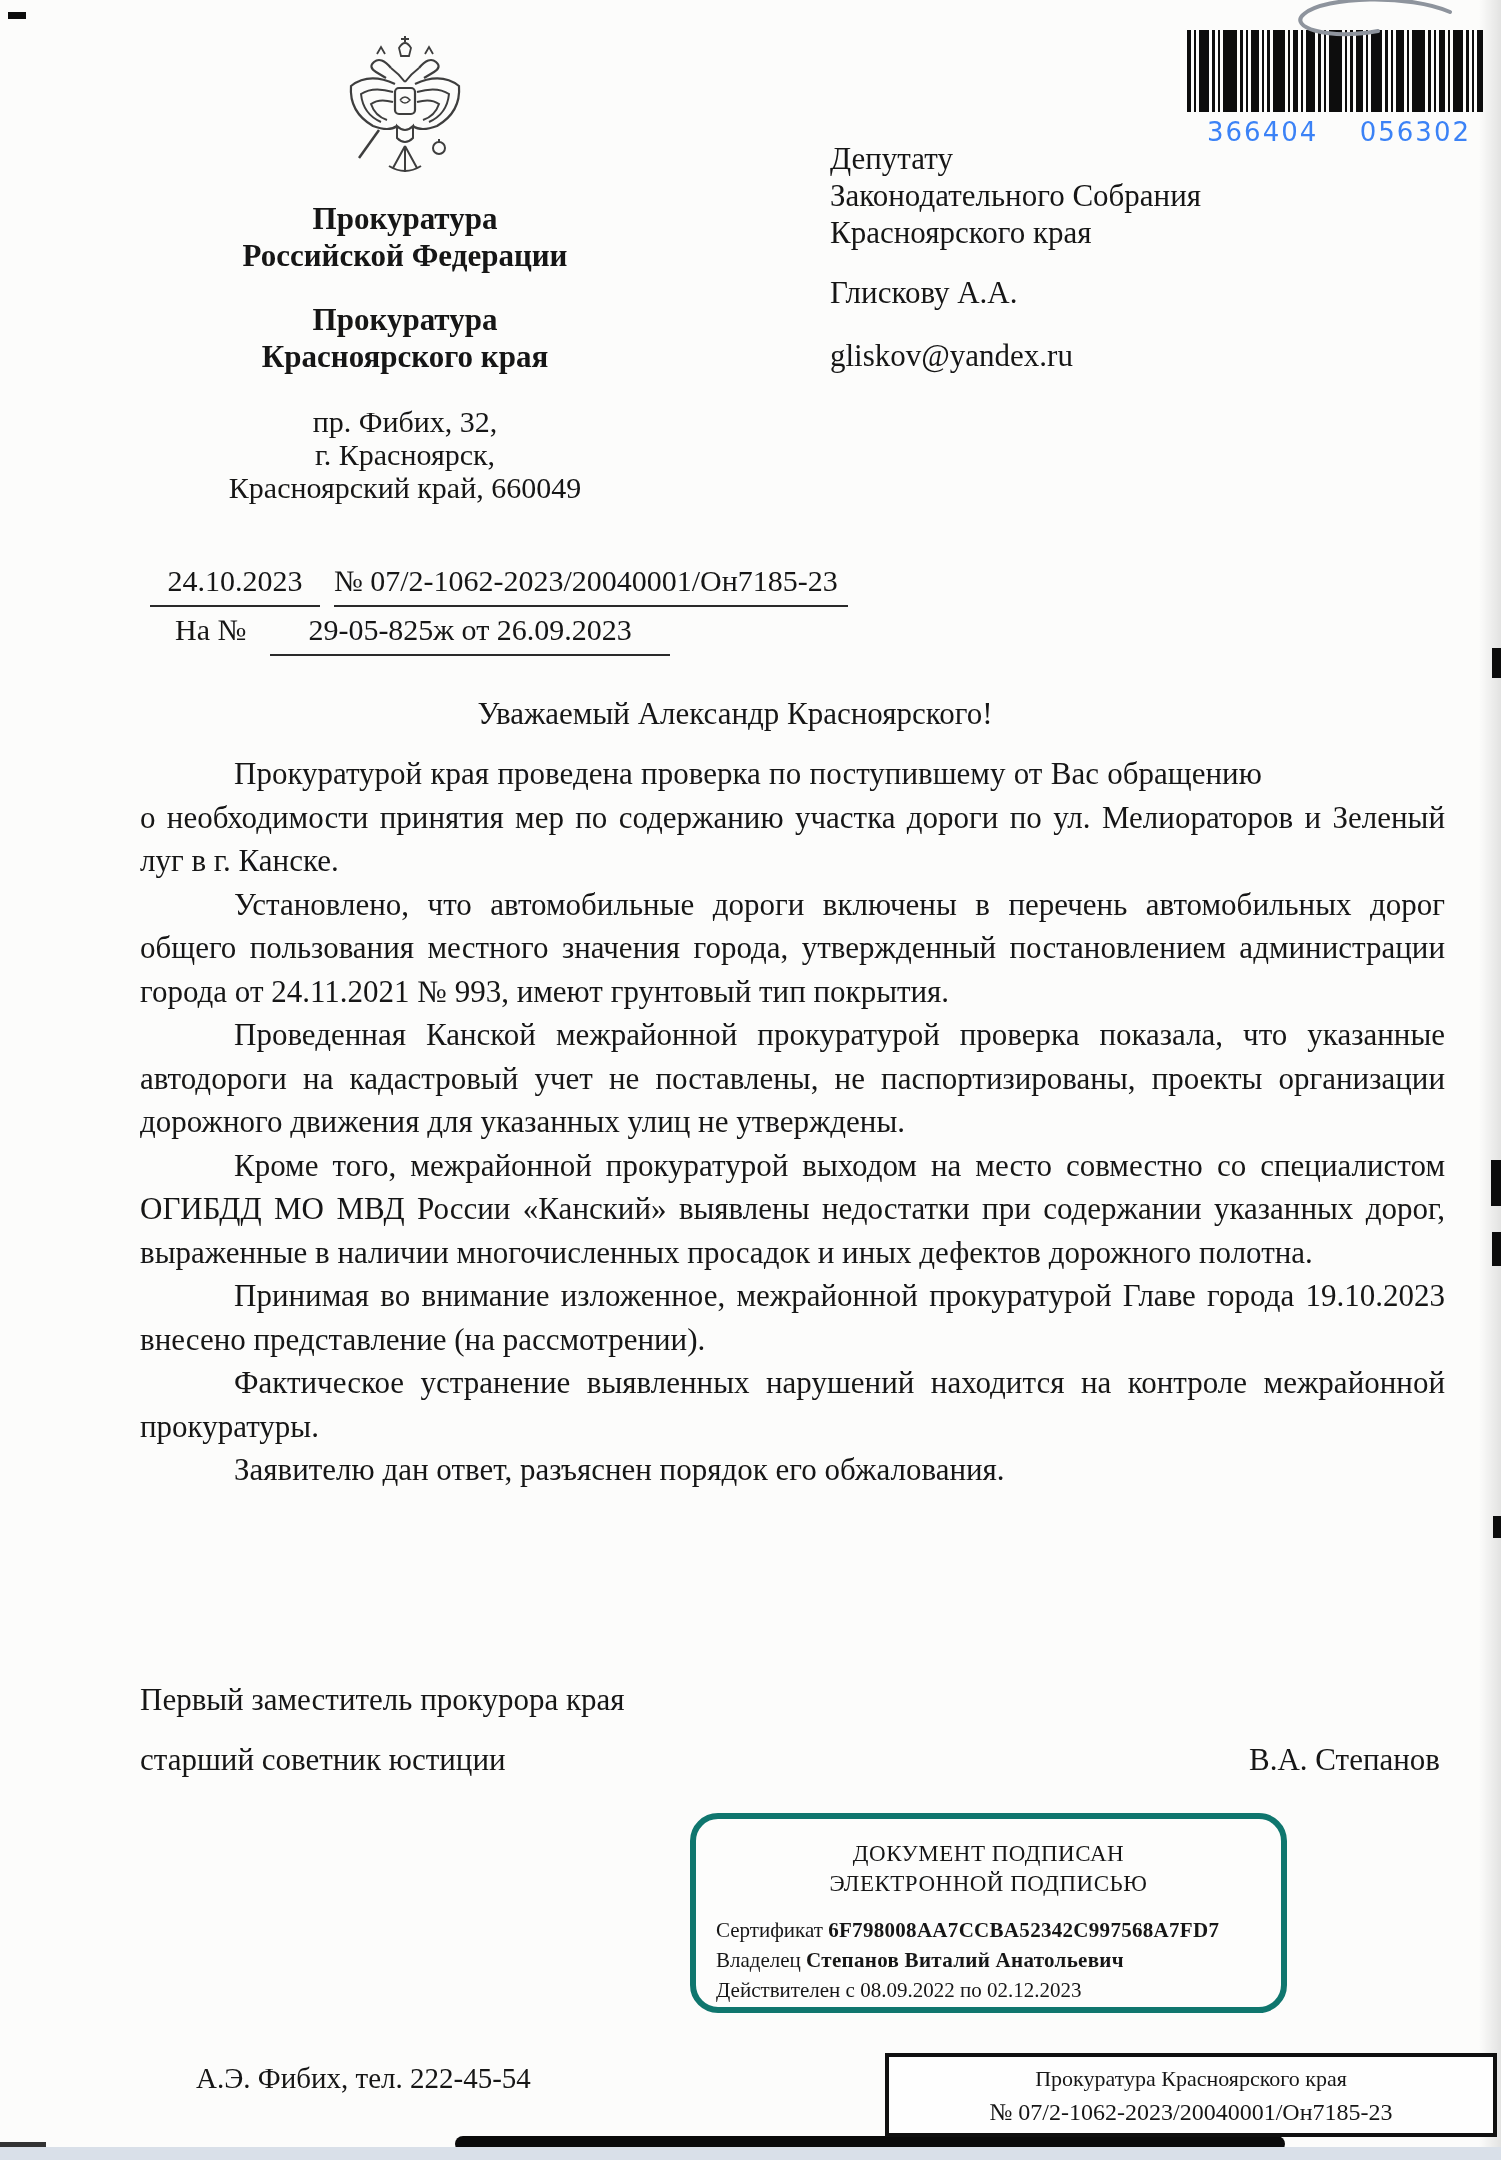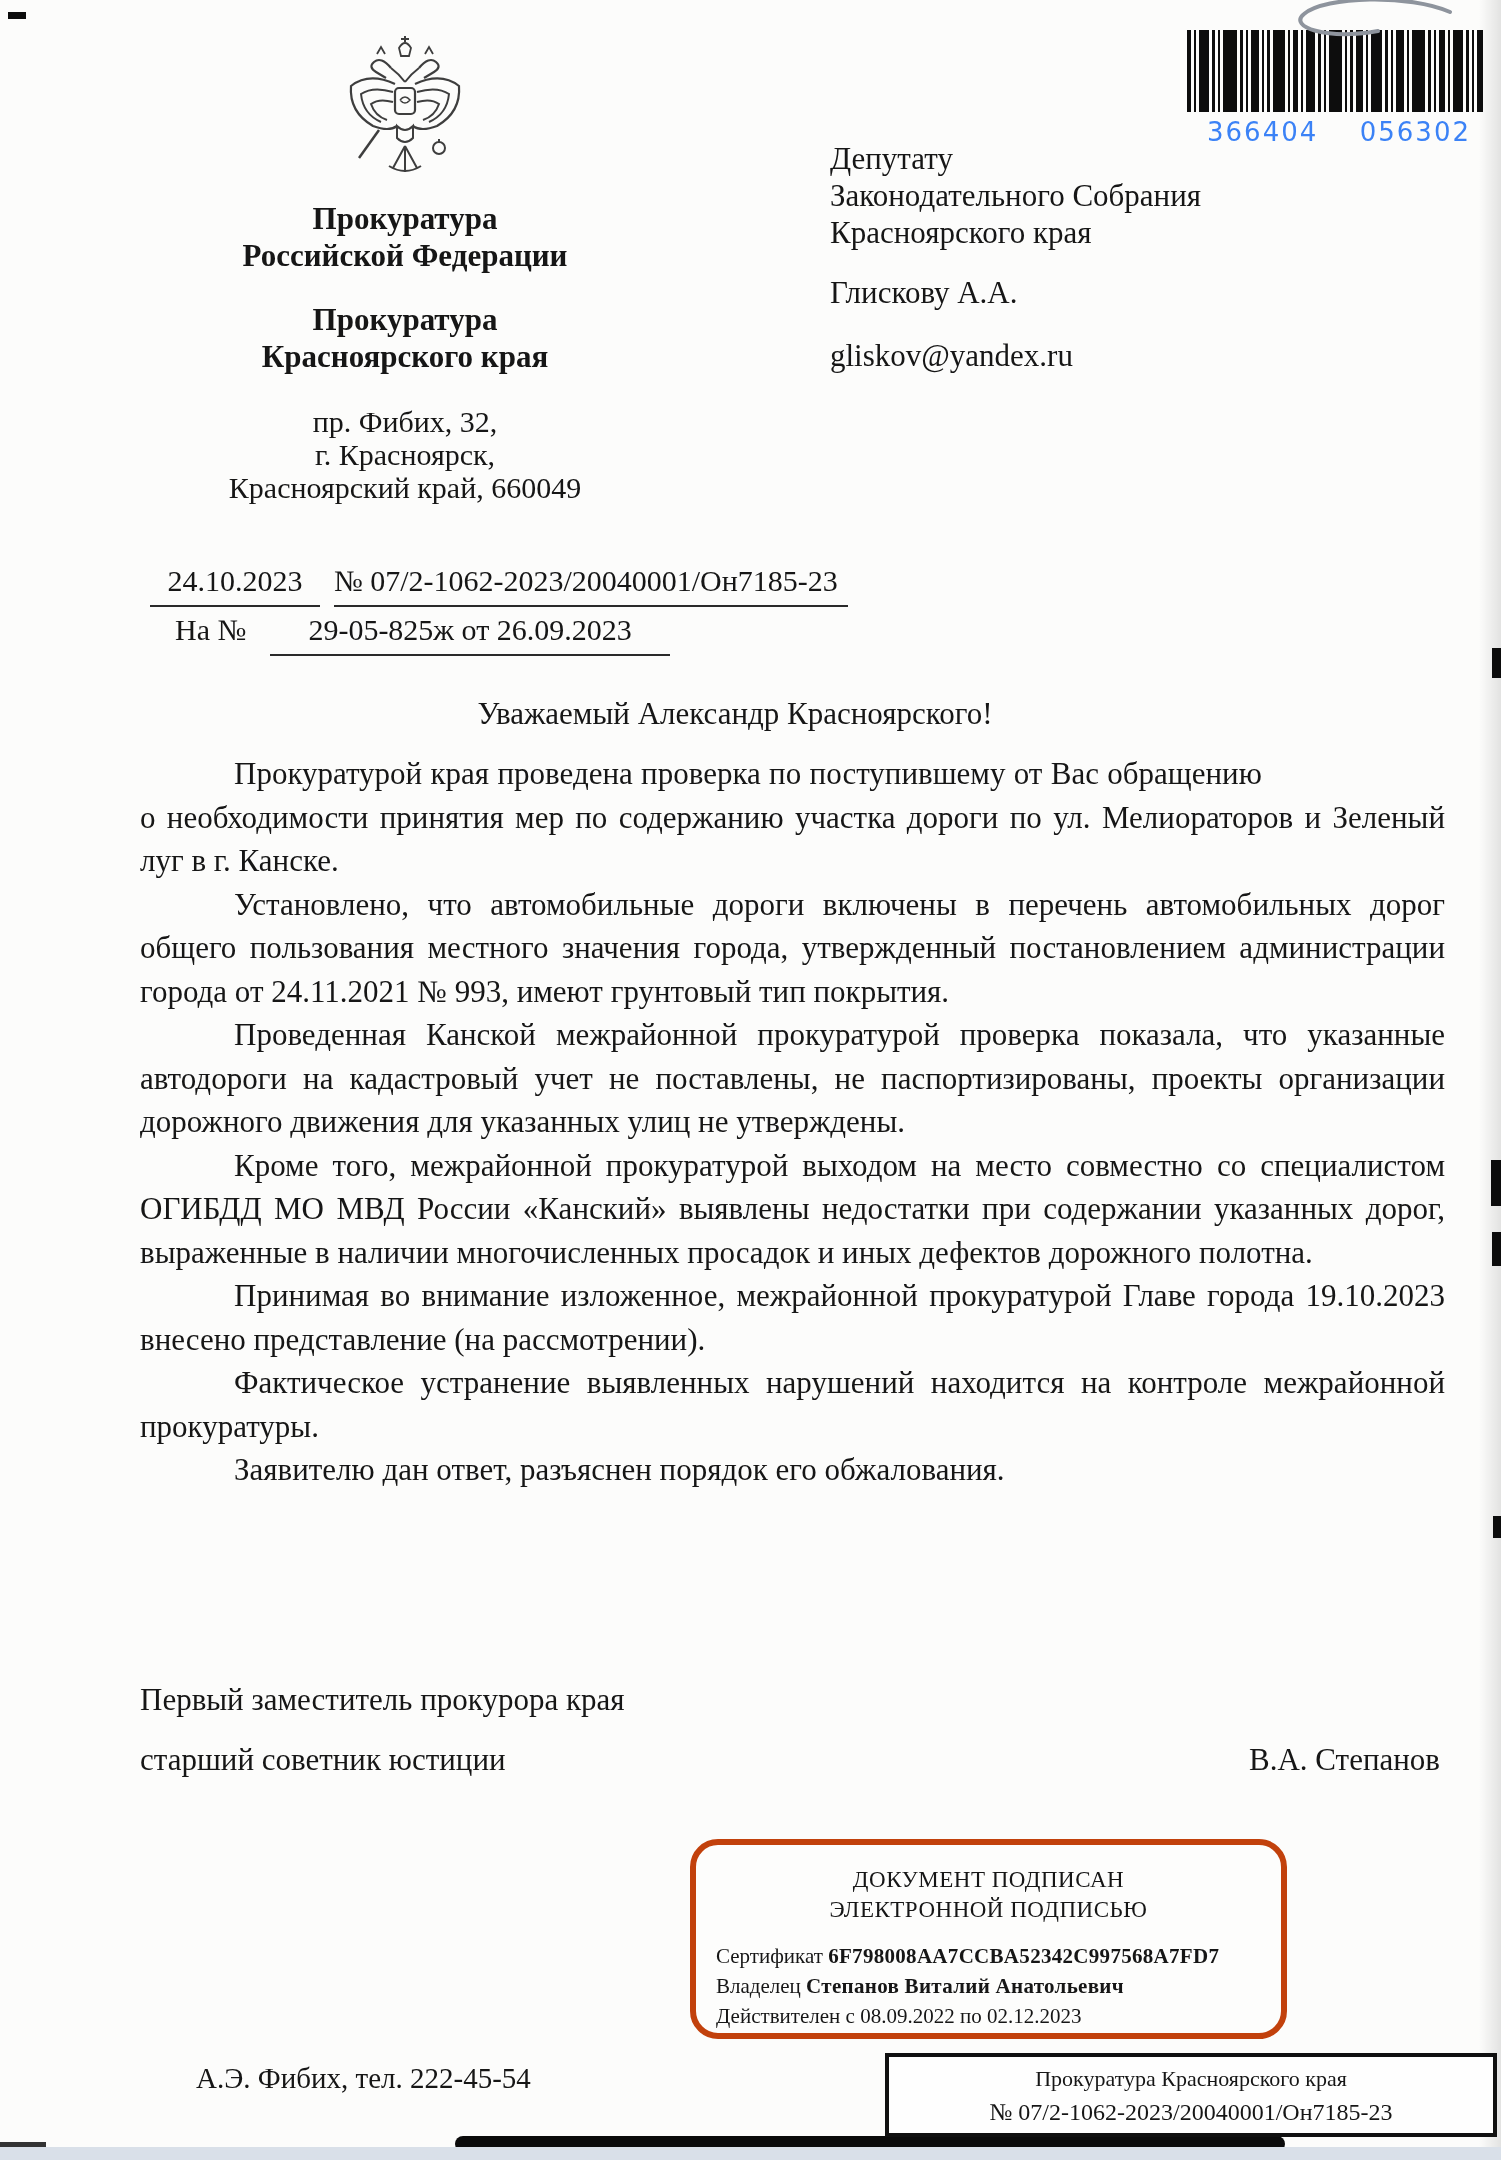--- a/index.html
+++ b/index.html
@@ -27,21 +27,21 @@
         font-family:"DejaVu Sans","Liberation Sans",sans-serif;font-size:26px;color:#3b82f6;margin-top:1px;letter-spacing:2px;}
   .squiggle{position:absolute;left:1280px;top:0px;}
   
   .salutation{position:absolute;left:140px;top:696px;width:1190px;text-align:center;font-size:31px;}
   .bodytext{position:absolute;left:140px;top:752px;width:1305px;font-size:31px;line-height:43.5px;text-align:justify;}
   .para{margin:0;text-indent:94px;}
   
   .sig{position:absolute;left:140px;top:1682px;width:1300px;font-size:31px;}
   .sigrow{display:flex;justify-content:space-between;margin-top:24px;}
   
-  .stamp{position:absolute;left:690px;top:1813px;width:585px;height:188px;border:6px solid #c2410c;border-radius:28px;background:#fdfdfc;margin-top:26px;}
+  .stamp{position:absolute;left:690px;top:1813px;width:585px;height:188px;border:6px solid #0f766e;border-radius:28px;background:#fdfdfc;}
   .stamp-title{text-align:center;font-size:23px;line-height:30px;margin-top:20px;letter-spacing:0.5px;}
   .stamp-details{font-size:21px;line-height:30px;margin:16px 0 0 20px;}
   .stamp-details b{letter-spacing:0.3px;}
   
   .executor{position:absolute;left:196px;top:2062px;font-size:29px;}
   .regbox{position:absolute;left:885px;top:2053px;width:604px;height:76px;border:4px solid #101010;background:#fefefe;text-align:center;z-index:3;}
   .regbox .r1{font-size:22px;margin-top:9px;text-align:center;}
   .regbox .r2{font-size:24px;margin-top:7px;}
   
   .artifact{position:absolute;background:#0c0c0c;z-index:2;}

